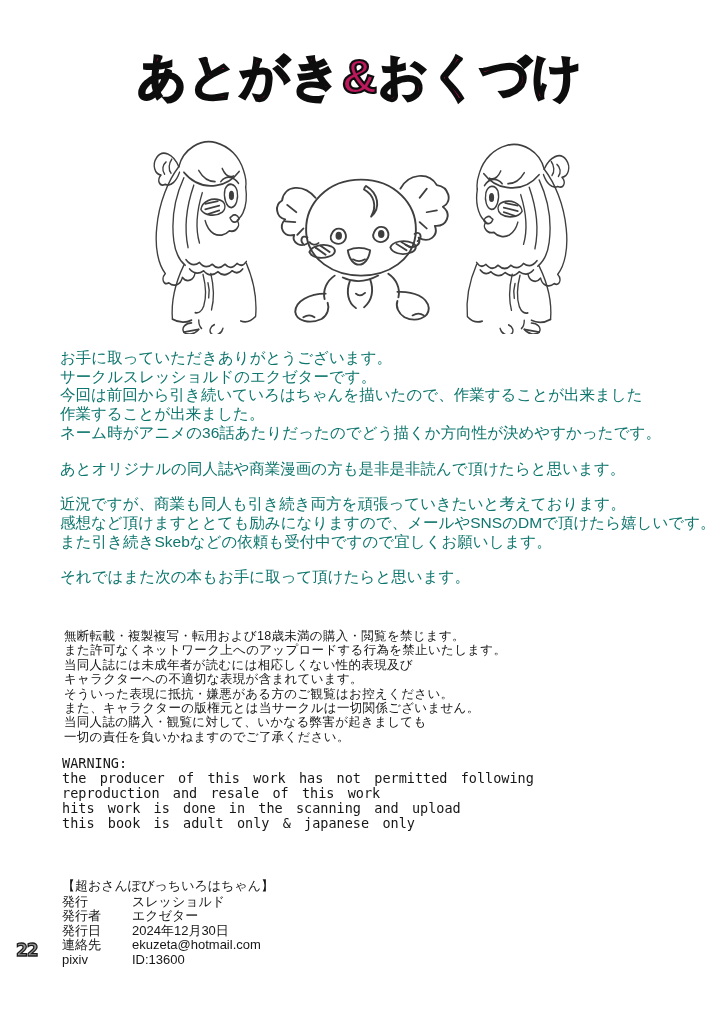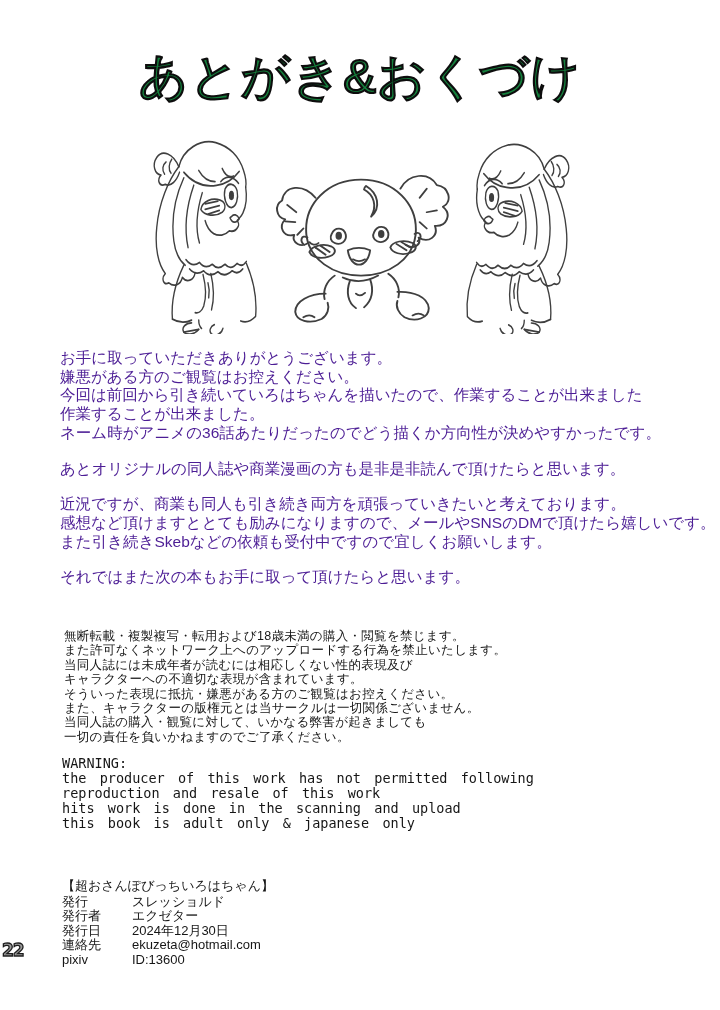--- a/index.html
+++ b/index.html
@@ -2,42 +2,42 @@
 <html><head>
 <meta charset="utf-8">
 <style>
   html,body{margin:0;padding:0;background:#ffffff;}
   .page{
     position:relative;width:720px;height:1010px;background:#ffffff;overflow:hidden;
     font-family:"Liberation Sans","DejaVu Sans",sans-serif;color:#1a1a1a;
   }
   .page-title{
     position:absolute;top:44px;left:0;width:720px;text-align:center;
-    font-size:49px;font-weight:400;color:#15803d;letter-spacing:1px;
+    font-size:49px;font-weight:700;color:#be185d;letter-spacing:1px;
     -webkit-text-stroke:2.2px #0d0d0d;white-space:nowrap;
   }
   .sk{position:absolute;}
   .body-text{position:absolute;left:60px;top:349px;width:648px;
-    font-size:15.5px;line-height:18.7px;color:#4c1d95;}
+    font-size:15.5px;line-height:18.7px;color:#0f766e;}
   .para{margin:0 0 17px 0;}
   .ln{display:block;white-space:nowrap;}
   .disclaimer{position:absolute;left:64px;top:629px;width:600px;
     font-size:12.5px;line-height:14.4px;color:#161616;letter-spacing:0.3px;}
   .warning{position:absolute;left:62px;top:756px;width:560px;
     font-size:13.5px;line-height:15px;color:#161616;word-spacing:0.38em;
     font-family:"DejaVu Sans Mono","Liberation Mono",monospace;}
   .warning .ln{letter-spacing:0;}
   .colophon{position:absolute;left:62px;top:879px;width:420px;
     font-size:13px;line-height:14.6px;color:#161616;}
   .colophon .row{display:flex;margin:0;}
   .colophon .lbl{display:inline-block;width:70px;flex:0 0 70px;}
   .colophon .val{display:inline-block;}
   .book-title{margin-bottom:1px;}
   .page-number{
-    position:absolute;left:2px;top:940px;font-size:17px;font-weight:900;
+    position:absolute;left:16px;top:940px;font-size:17px;font-weight:900;
     color:#9a9a9a;-webkit-text-stroke:1.3px #1c1c1c;letter-spacing:-1px;
     font-family:"DejaVu Sans","Liberation Sans",sans-serif;
   }
   .defs-holder{position:absolute;width:0;height:0;overflow:hidden;}
 </style>
 </head>
 <body>
 
 <div class="page">
 
@@ -124,21 +124,21 @@
   <svg class="sk" style="left:272px;top:157px;width:178px;height:172px" viewBox="0 0 176 190" preserveAspectRatio="none">
     <use href="#baby-sit" xlink:href="#baby-sit"></use>
   </svg>
   <svg class="sk" style="left:456px;top:126px;width:128px;height:208px" viewBox="0 0 180 227" preserveAspectRatio="none">
     <use href="#girl-side" xlink:href="#girl-side" transform="translate(180 0) scale(-1 1)"></use>
   </svg>
 
   <div class="body-text">
     <div class="para">
       <span class="ln">お手に取っていただきありがとうございます。</span>
-      <span class="ln">嫌悪がある方のご観覧はお控えください。</span>
+      <span class="ln">サークルスレッショルドのエクゼターです。</span>
       <span class="ln">今回は前回から引き続いていろはちゃんを描いたので、作業することが出来ました</span>
       <span class="ln">作業することが出来ました。</span>
       <span class="ln">ネーム時がアニメの36話あたりだったのでどう描くか方向性が決めやすかったです。</span>
     </div>
     <div class="para">
       <span class="ln">あとオリジナルの同人誌や商業漫画の方も是非是非読んで頂けたらと思います。</span>
     </div>
     <div class="para">
       <span class="ln">近況ですが、商業も同人も引き続き両方を頑張っていきたいと考えております。</span>
       <span class="ln">感想など頂けますととても励みになりますので、メールやSNSのDMで頂けたら嬉しいです。</span>

